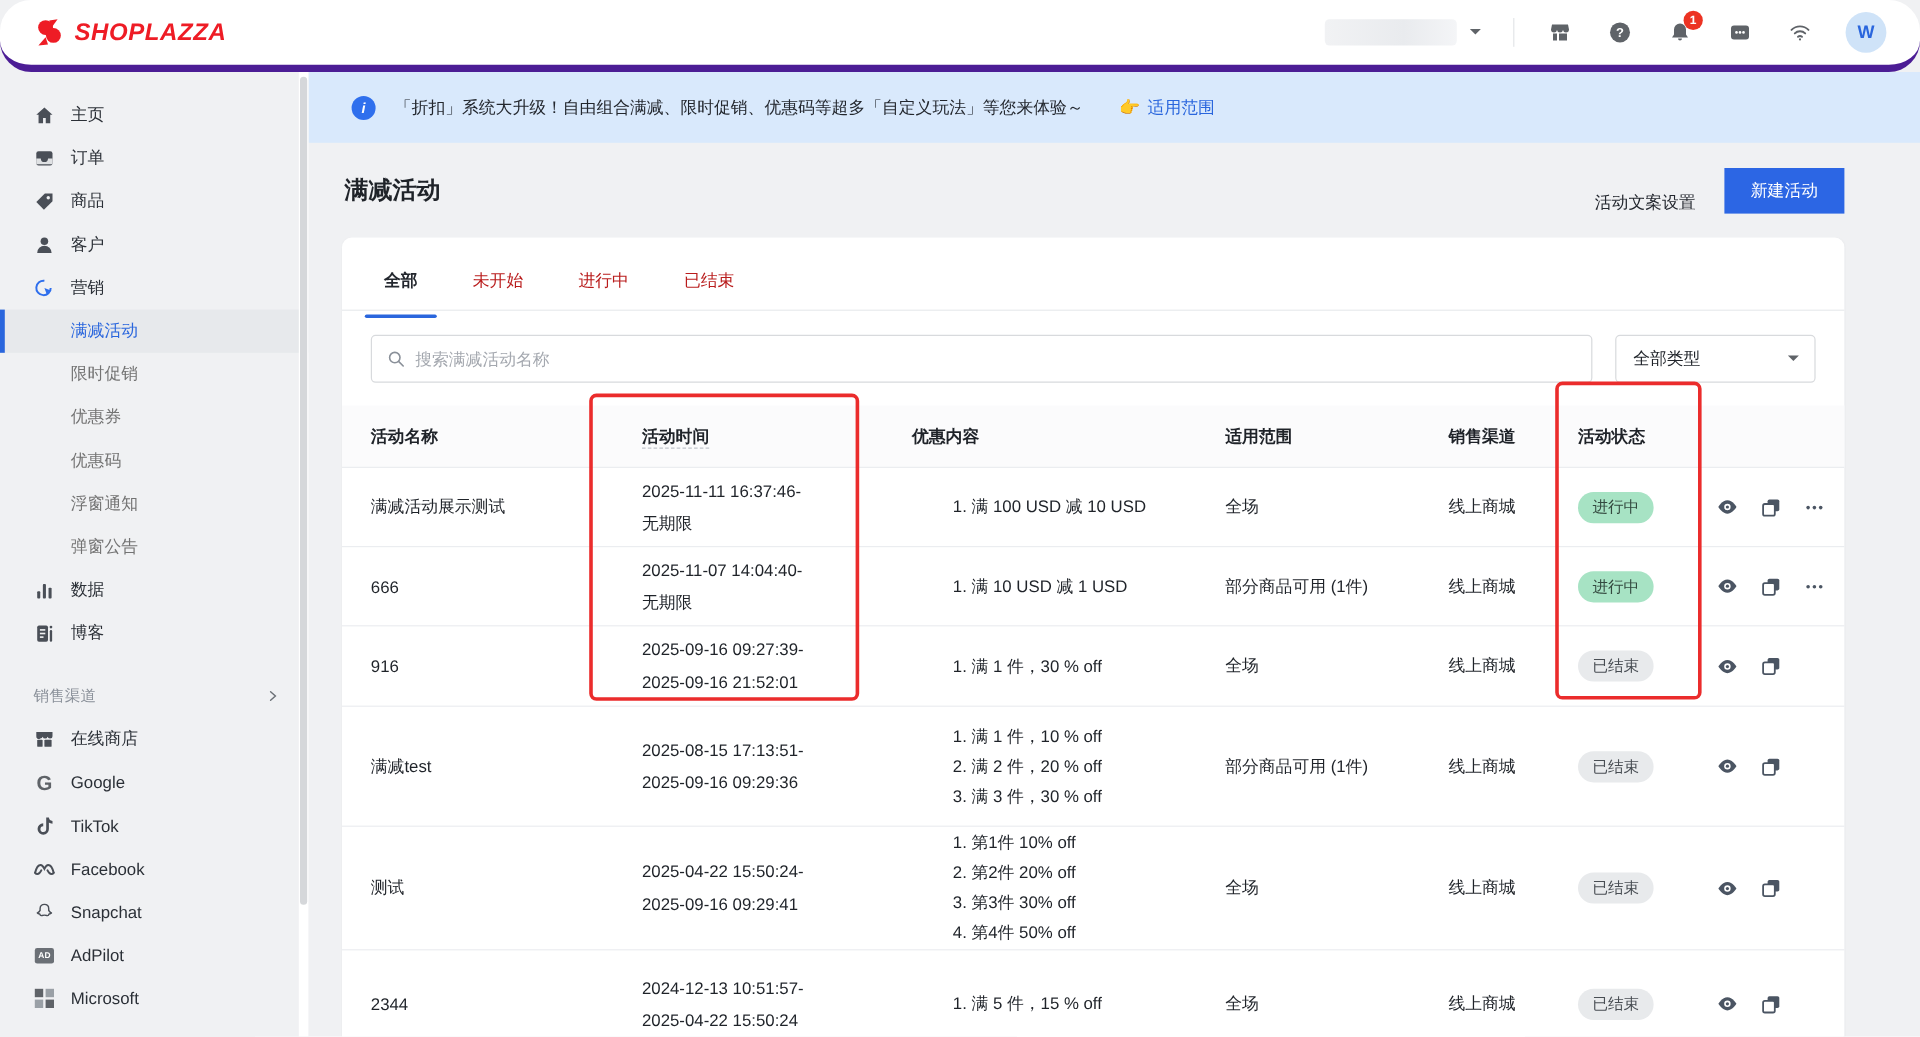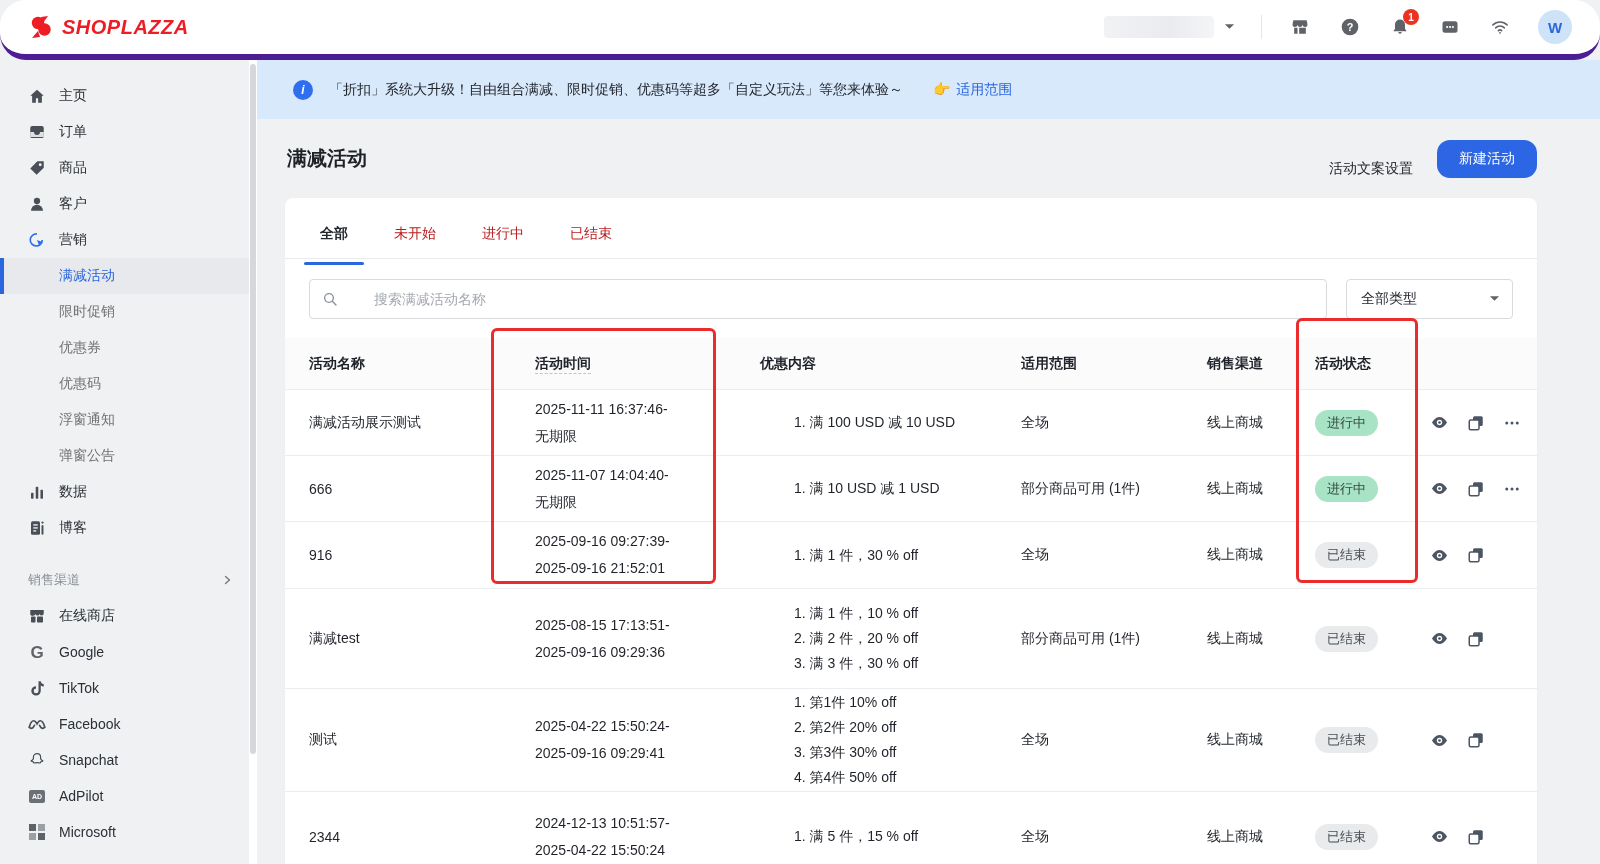--- a/index.html
+++ b/index.html
@@ -39,31 +39,31 @@
   .banner { height:59px; background:#d9e9fc; display:flex; align-items:center; padding:0 36px; gap:16px; }
   .info-icon { width:20px; height:20px; border-radius:50%; background:#2f6fed; color:#fff; font-size:12px; font-weight:700; font-style:italic; display:flex; align-items:center; justify-content:center; flex:none; }
   .banner-text { color:#23272e; }
   .banner-link { color:#2a66dd; cursor:pointer; margin-left:2px; }
   .pointer-emoji { color:#f5a623; margin-left:14px; }
 
   .page-head { height:79px; display:flex; align-items:center; justify-content:space-between; padding:0 63px 0 30px; }
   .page-title { font-size:20px; font-weight:700; }
   .head-actions { display:flex; align-items:flex-end; gap:24px; }
   .text-btn { color:#23272e; cursor:pointer; }
-  .primary-btn { width:100px; height:38px; background:#2c66e4; color:#fff; border:none; border-radius:13px; font-size:14px; cursor:pointer; font-family:inherit; }
+  .primary-btn { width:100px; height:38px; background:#2c66e4; color:#fff; border:none; border-radius:0; font-size:14px; cursor:pointer; font-family:inherit; }
 
   .card { margin-left:28px; width:1252px; height:680px; background:#fff; border-radius:8px 8px 0 0; box-shadow:0 1px 2px rgba(31,35,41,.04); }
   .tabs { display:flex; gap:46px; padding:12px 0 0 35px; height:61px; align-items:center; border-bottom:1px solid #e8eaed; }
   .tab { position:relative; height:61px; display:flex; align-items:center; color:#b91c1c; cursor:pointer; }
   .tab.active { color:#23272e; font-weight:600; }
   .tab.active::after { content:""; position:absolute; left:-16px; right:-16px; bottom:0; height:3px; border-radius:2px; background:#2a66dd; }
 
   .filter-row { display:flex; gap:19px; padding:20px 24px 0; }
   .search-box { flex:1; height:40px; border:1px solid #d8dadd; border-radius:4px; display:flex; align-items:center; padding:0 12px; gap:8px; background:#fff; }
-  .search-box input { border:none; outline:none; flex:1; font-size:14px; font-family:inherit; color:#404040; background:transparent;margin-left:28px; }
+  .search-box input { border:none; outline:none; flex:1; font-size:14px; font-family:inherit; color:#404040; background:transparent; }
   .search-box input::placeholder { color:#a4a8af; }
   .type-select { width:167px; height:40px; border:1px solid #d8dadd; border-radius:4px; display:flex; align-items:center; justify-content:space-between; padding:0 12px 0 14px; cursor:pointer; background:#fff;gap:39px; }
 
   .tbl { margin-top:19px; }
   .tr { display:grid; grid-template-columns:226px 225px 261px 186px 108px 115px 1fr; padding:0 24px; align-items:center; }
   .tr.head { height:52px; background:#fbfbfc; border-bottom:1px solid #ebedf0; font-weight:700; }
   .tr.body { border-bottom:1px solid #ebedf0; }
   .cell { padding-right:16px; }
   .lines-27 div { line-height:27px; }
   .lines-25 div { line-height:25px;margin-left:34px; }

